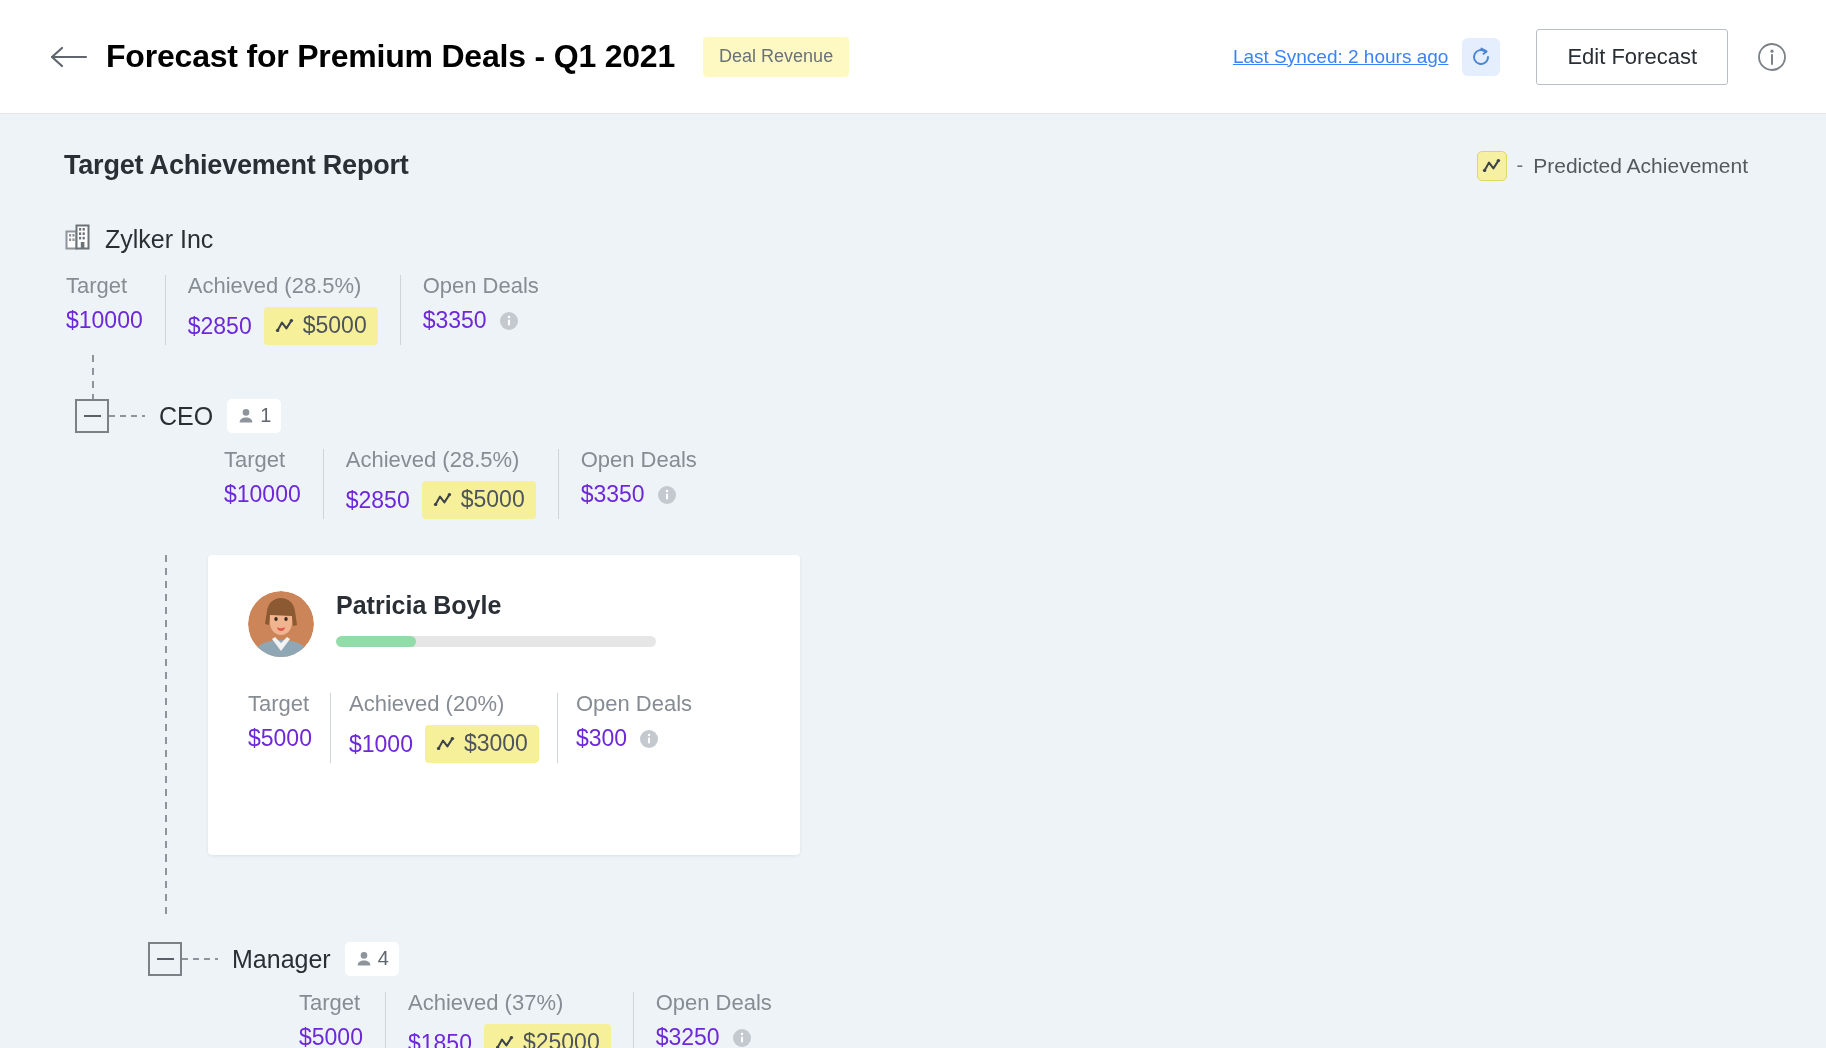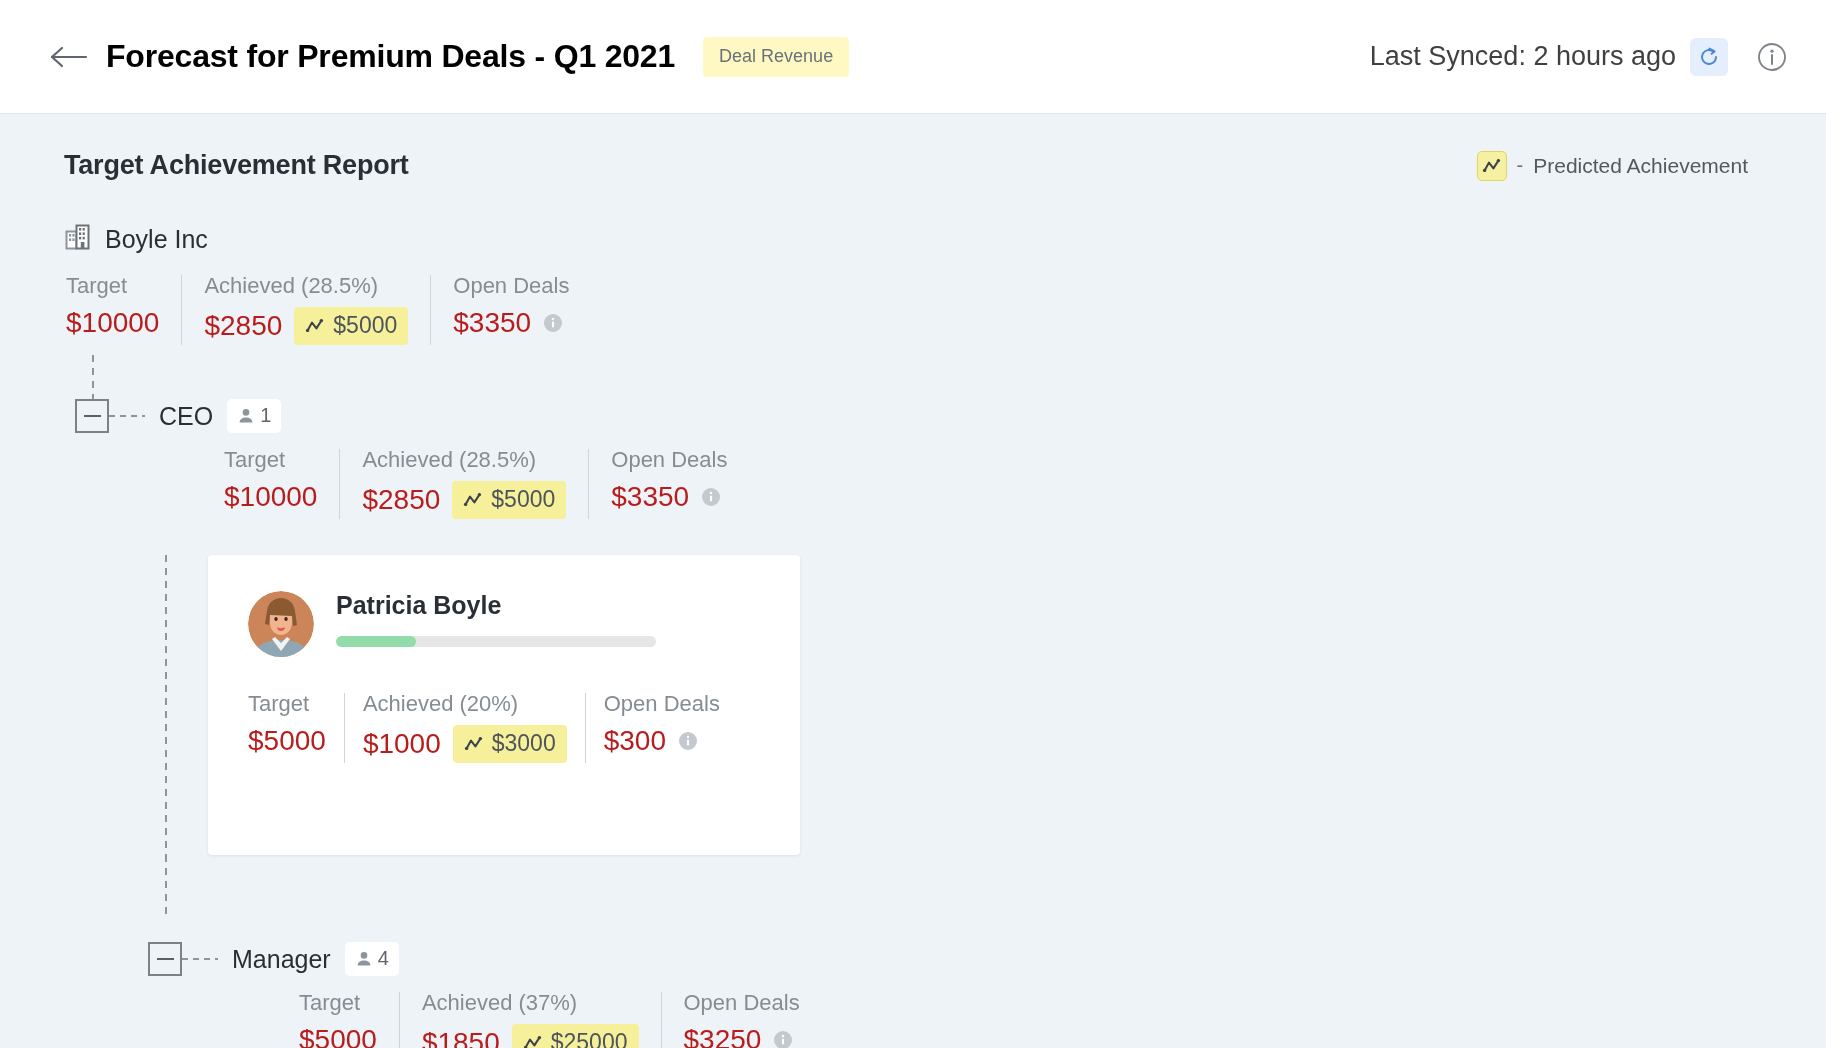--- a/index.html
+++ b/index.html
@@ -35,21 +35,21 @@
   .module-chip {
     margin-left: 28px;
     background: #fef9c3; color: #6b7178;
     font-size: 18px; padding: 9px 16px 10px; border-radius: 4px;
     white-space: nowrap;
   }
   .hdr-right {
     margin-left: auto; padding-right: 38px;
     display: flex; align-items: center; gap: 0;
   }
-  .sync-text { font-size: 27px; color: #404040; white-space: nowrap; }
+  .sync-text { font-size: 19px; color: #3b82f6; white-space: nowrap; text-decoration: underline; }
   .sync-btn {
     width: 38px; height: 38px; margin-left: 14px;
     background: #e4eefc; border-radius: 6px;
     display: flex; align-items: center; justify-content: center;
     cursor: pointer;
   }
   .edit-btn {
     margin-left: 36px;
     border: 1px solid #b9bec4; background: #fff; color: #2a2f36;
     font-size: 22px; padding: 14px 30px; border-radius: 3px;
@@ -81,21 +81,21 @@
 
   
   .org-row { display: flex; align-items: center; gap: 13px; margin-top: 42px; }
   .org-name { font-size: 25px; color: #2a2f36; }
 
   
   .stats { display: flex; align-items: flex-start; margin-top: 18px; }
   .stat { display: flex; flex-direction: column; }
   .stat-label { font-size: 22px; color: #868c93; white-space: nowrap; }
   .stat-value-row { display: flex; align-items: center; gap: 12px; margin-top: 8px; }
-  .stat-value { font-size: 28px; color: #b91c1c; white-space: nowrap; }
+  .stat-value { font-size: 23px; color: #6d28d9; white-space: nowrap; }
   .sep {
     width: 1px; align-self: stretch; background: #ced4da;
     margin: 2px 22px 0; min-height: 58px;
   }
   .pred-chip {
     background: #f7f09b; border-radius: 4px;
     padding: 5px 11px 6px; display: flex; align-items: center; gap: 9px;
     white-space: nowrap;
   }
   .pred-chip .pv { font-size: 23px; color: #4e545b; }
@@ -159,20 +159,21 @@
     </div>
 
     <div class="hdr-right">
       <div class="sync-text">Last Synced: 2 hours ago</div>
       <div class="sync-btn">
         <svg width="24" height="24" viewBox="0 0 24 24" aria-hidden="true">
           <path d="M19 12a7 7 0 1 1-2.4-5.3" stroke="#4a86d8" stroke-width="1.9" fill="none" stroke-linecap="round"></path>
           <path d="M12.4 3.6 L17.6 6.4 L14.6 8.8" stroke="#4a86d8" stroke-width="1.9" fill="none" stroke-linecap="round" stroke-linejoin="round"></path>
         </svg>
       </div>
+      <button class="edit-btn">Edit Forecast</button>
       <div class="hdr-info">
         <svg width="32" height="32" viewBox="0 0 32 32" aria-hidden="true">
           <circle cx="16" cy="16" r="13" stroke="#7b8187" stroke-width="1.8" fill="none"></circle>
           <circle cx="16" cy="10.2" r="1.6" fill="#7b8187"></circle>
           <path d="M16 14 V23" stroke="#7b8187" stroke-width="2" stroke-linecap="round"></path>
         </svg>
       </div>
     </div>
   </div>
 
@@ -208,21 +209,21 @@
             <rect x="15" y="5" width="2.2" height="2.6"></rect>
               <rect x="18.6" y="5" width="2.2" height="2.6"></rect>
             <rect x="15" y="9.4" width="2.2" height="2.6"></rect>
               <rect x="18.6" y="9.4" width="2.2" height="2.6"></rect>
             <rect x="15" y="13.8" width="2.2" height="2.6"></rect>
               <rect x="18.6" y="13.8" width="2.2" height="2.6"></rect>
             <rect x="16.8" y="19" width="3.6" height="6.5"></rect>
           </g>
         </svg>
       </span>
-      <span class="org-name">Boyle Inc</span>
+      <span class="org-name">Zylker Inc</span>
     </div>
 
     <div class="stats" style="margin-left:2px;">
       <div class="stat">
         <span class="stat-label">Target</span>
         <div class="stat-value-row">
           <span class="stat-value">$10000</span>
         </div>
       </div>
       <div class="sep"></div>

